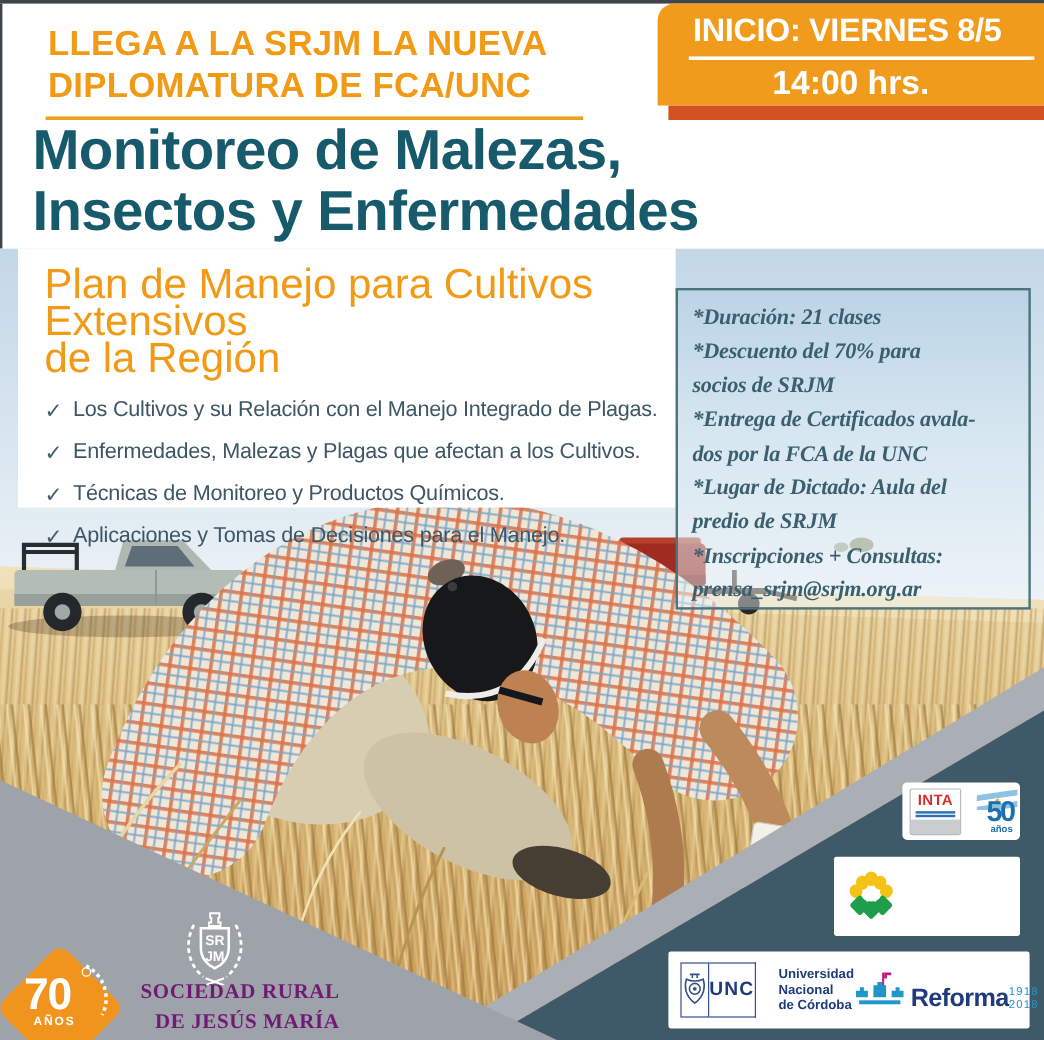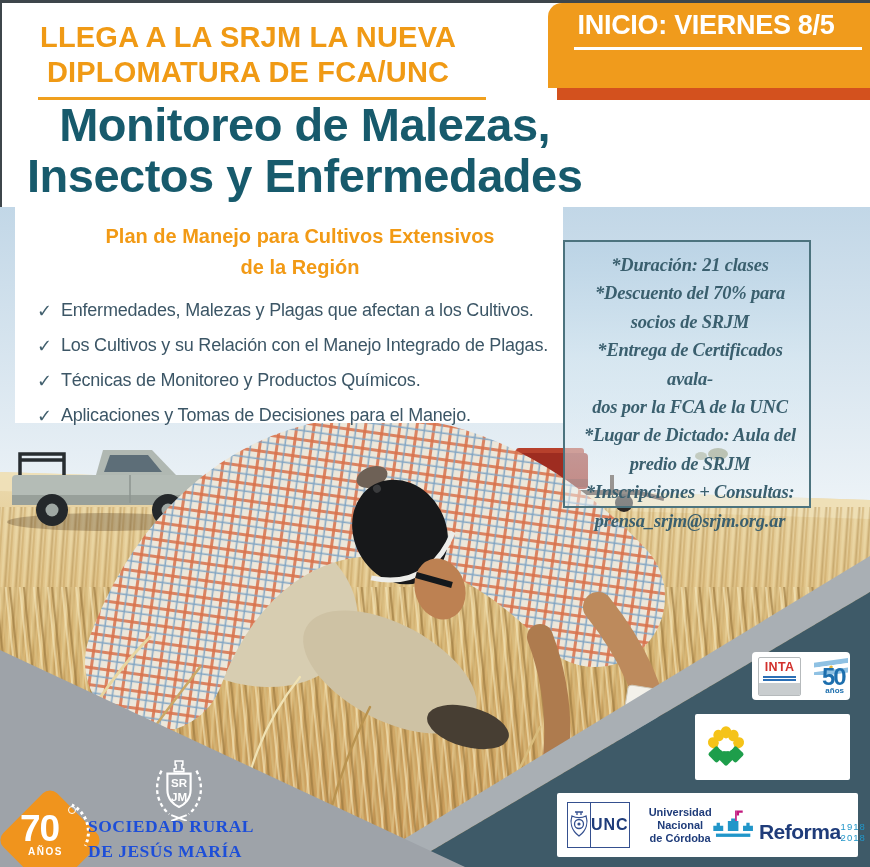--- a/index.html
+++ b/index.html
@@ -1,19 +1,19 @@
 <!DOCTYPE html>
 <html><head>
 <meta charset="utf-8">
 <style>
   html,body{margin:0;padding:0;background:#e8e8e8;}
   .canvas{position:relative;width:870px;height:867px;margin:0 auto;background:#ffffff;
           overflow:hidden;font-family:"Liberation Sans",sans-serif;}
   .abs{position:absolute;}
-  .pre{white-space:pre-line;text-align:center;}
+  .pre{white-space:pre-line;}
 
   
   .top-edge{left:0;top:0;width:870px;height:3px;background:#3e464b;}
   .left-edge{left:0;top:3px;width:2px;height:204px;background:#3e464b;}
 
   
   .announcement{left:40px;top:20px;font-size:29px;line-height:35px;font-weight:800;
                 color:#f09a15;letter-spacing:.2px;}
   .announce-rule{left:38px;top:97px;width:448px;height:3px;background:#f0a01e;}
   .inicio-box{left:548px;top:3px;width:322px;height:85px;background:#f09b1c;
@@ -23,27 +23,27 @@
   .inicio-rule{position:absolute;left:26px;right:8px;top:44px;height:3px;background:#fff;}
   .inicio-line2{position:absolute;left:0;right:0;top:50px;text-align:center;color:#fff;
                 font-size:28px;font-weight:800;}
   .inicio-strip{left:557px;top:88px;width:313px;height:12px;background:#d3511e;}
   .main-title{left:27px;top:100px;font-size:47px;line-height:1.08;font-weight:800;
               color:#175a6c;letter-spacing:-.5px;}
 
   
   .white-panel{left:15px;top:207px;width:548px;height:216px;background:#ffffff;
                box-sizing:border-box;padding:14px 0 0 22px;}
-  .subtitle{font-size:20px;line-height:31px;font-weight:700;color:#f29a15;}
+  .subtitle{font-size:35px;line-height:31px;font-weight:400;color:#f29a15;}
   .topics{margin:10px 0 0 0;padding:0;list-style:none;}
   .topics li{font-size:18px;line-height:35px;color:#3c5666;letter-spacing:-.2px;white-space:nowrap;}
   .check{display:inline-block;margin-right:9px;color:#42606e;transform:translateY(1px);}
 
   
-  .info-box{left:563px;top:240px;width:248px;height:268px;box-sizing:border-box;
+  .info-box{left:563px;top:240px;width:296px;height:268px;box-sizing:border-box;
             border:2px solid #4c737e;
             background:linear-gradient(180deg,rgba(186,211,229,.88) 0%,
                        rgba(214,231,241,.70) 45%,rgba(240,246,249,.45) 100%);
             padding:9px 6px 0 12px;
             font-family:"Liberation Serif",serif;font-style:italic;font-weight:700;
             font-size:18.5px;line-height:28.4px;color:#3a5f6e;letter-spacing:-.2px;}
 
   
   .card{background:#fff;border-radius:4px;box-sizing:border-box;}
   .card-inta{left:752px;top:652px;width:98px;height:48px;display:flex;align-items:center;
@@ -80,21 +80,21 @@
   .reforma-years{font-size:9.5px;color:#2196c9;letter-spacing:1px;}
 
   
   .diamond{left:12px;top:802px;width:76px;height:76px;background:#f0941d;border-radius:10px;
            transform:rotate(45deg);}
   .n70{left:20px;top:808px;color:#fff;font-size:37px;font-weight:800;letter-spacing:-1px;}
   .n70-label{left:28px;top:846px;color:#fff;font-size:10px;font-weight:700;letter-spacing:1.5px;}
   .arc70{left:26px;top:800px;width:58px;height:58px;border:3px dotted transparent;
          border-right-color:#ffffff;border-radius:50%;transform:rotate(-18deg);}
   .dot70{left:68px;top:806px;width:6px;height:6px;border:1.5px solid #fff;border-radius:50%;}
-  .srjm-name{left:88px;top:814px;width:182px;text-align:left;color:#1d4ed8;
+  .srjm-name{left:101px;top:814px;width:182px;text-align:right;color:#701a75;
              font-family:"Liberation Serif",serif;font-weight:700;font-size:17.5px;
              line-height:25px;letter-spacing:.5px;}
 </style>
 </head>
 <body>
 
 <div class="canvas">
 
   <svg class="abs" style="left:0;top:207px;" width="870" height="660" viewBox="0 0 870 660">
     <defs>
@@ -194,22 +194,22 @@
       <path d="M600,640 C620,570 650,520 690,480" stroke="#e9d6a0" stroke-width="2.6"></path>
       <path d="M660,650 C690,590 720,540 760,500" stroke="#c9a562" stroke-width="2.2"></path>
       <path d="M780,620 C800,560 820,520 850,480" stroke="#efe0ae" stroke-width="2"></path>
     </g>
   </svg>
 
   <div class="abs white-panel">
     <div class="subtitle pre">Plan de Manejo para Cultivos Extensivos
 de la Región</div>
     <ul class="topics">
+      <li><span class="check">✓</span><span>Los Cultivos y su Relación con el Manejo Integrado de Plagas.</span></li>
       <li><span class="check">✓</span><span>Enfermedades, Malezas y Plagas que afectan a los Cultivos.</span></li>
-      <li><span class="check">✓</span><span>Los Cultivos y su Relación con el Manejo Integrado de Plagas.</span></li>
       <li><span class="check">✓</span><span>Técnicas de Monitoreo y Productos Químicos.</span></li>
       <li><span class="check">✓</span><span>Aplicaciones y Tomas de Decisiones para el Manejo.</span></li>
     </ul>
   </div>
 
   <div class="abs info-box pre">*Duración: 21 clases
 *Descuento del 70% para
 socios de SRJM
 *Entrega de Certificados avala-
 dos por la FCA de la UNC
@@ -225,20 +225,21 @@
   </svg>
 
   <div class="abs top-edge"></div>
   <div class="abs left-edge"></div>
   <div class="abs announcement pre">LLEGA A LA SRJM LA NUEVA
 DIPLOMATURA DE FCA/UNC</div>
   <div class="abs announce-rule"></div>
   <div class="abs inicio-box">
     <div class="inicio-line1">INICIO: VIERNES 8/5</div>
     <div class="inicio-rule"></div>
+    <div class="inicio-line2">14:00 hrs.</div>
   </div>
   <div class="abs inicio-strip"></div>
   <div class="abs main-title pre">Monitoreo de Malezas,
 Insectos y Enfermedades</div>
 
   <div class="abs card card-inta">
     <div class="inta-box">
       <div class="inta-word">INTA</div>
       <div class="inta-line"></div>
       <div class="inta-line"></div>

